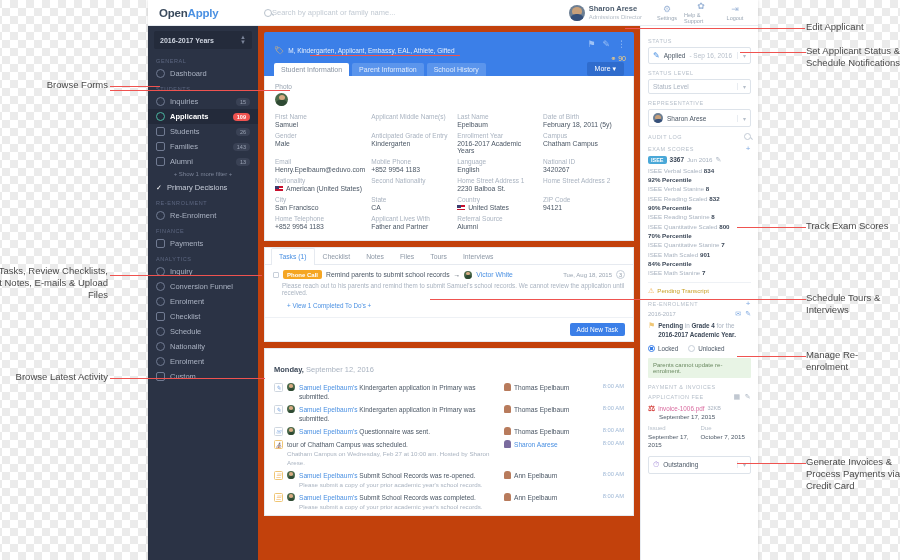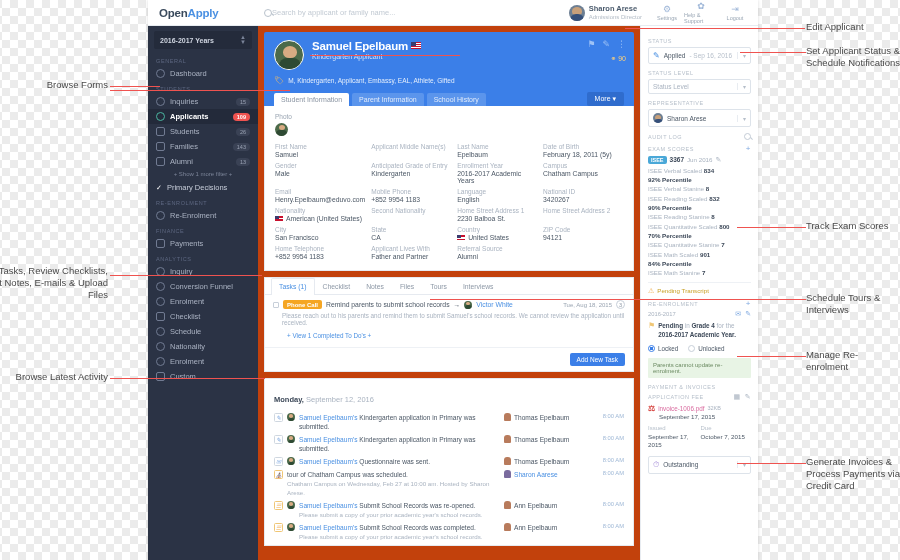--- a/index.html
+++ b/index.html
@@ -367,29 +367,20 @@
       <div class="profile">
         <div class="picons">
           <span>⚑</span>
           <span>✎</span>
           <span>⋮</span>
         </div>
         <div class="pcount">
           <span>⚭</span>
           <span>90</span>
         </div>
-        <div class="phead">
-          <div class="pavatar"></div>
-          <div>
-            <div class="pname">
-              <span>Samuel Epelbaum</span><i class="flag"></i>
-            </div>
-            <div class="psub">Kindergarten Applicant</div>
-          </div>
-        </div>
         <div class="ptags">
           <span class="tagicon">🏷</span>
           <span>M, Kindergarten, Applicant, Embassy, EAL, Athlete, Gifted</span>
         </div>
         <div class="tabs">
           <div class="tab sel">Student Information</div>
           <div class="tab">Parent Information</div>
           <div class="tab">School History</div>
           <div class="moretab">
             <span>More</span> <span>▾</span>

